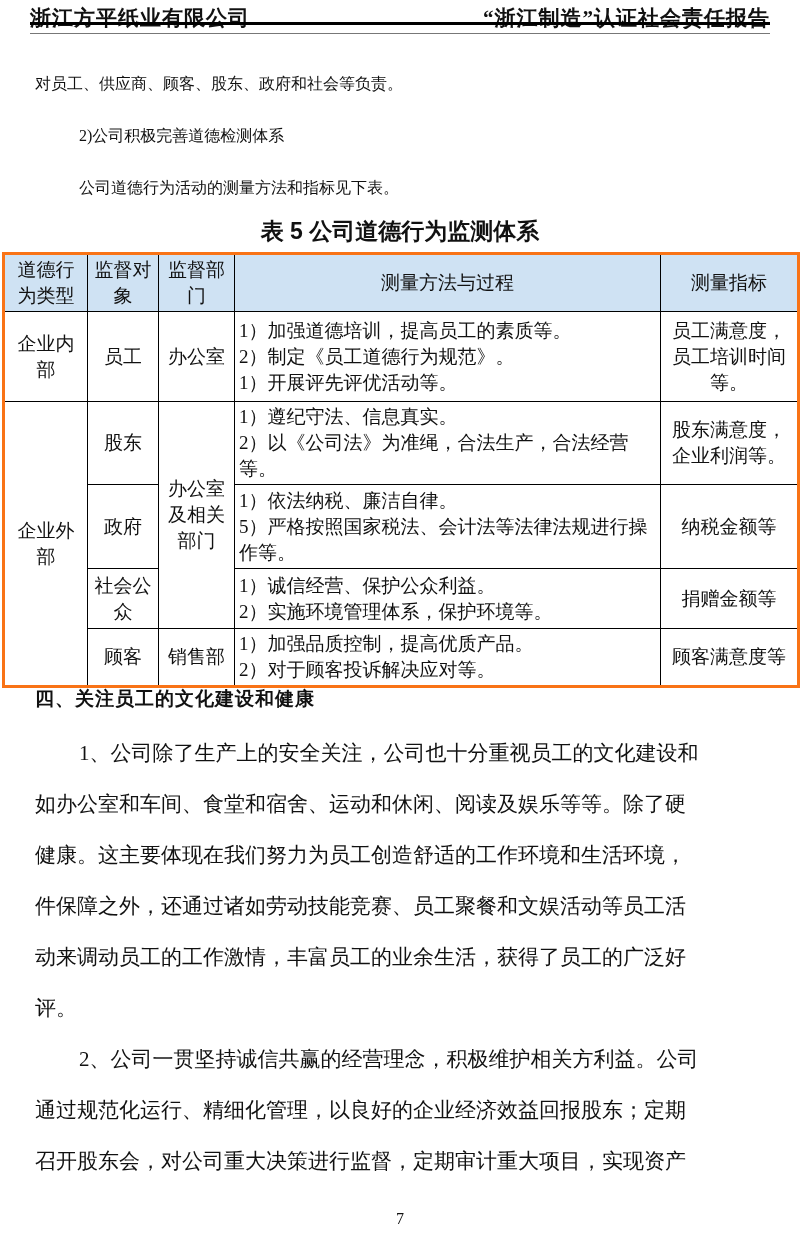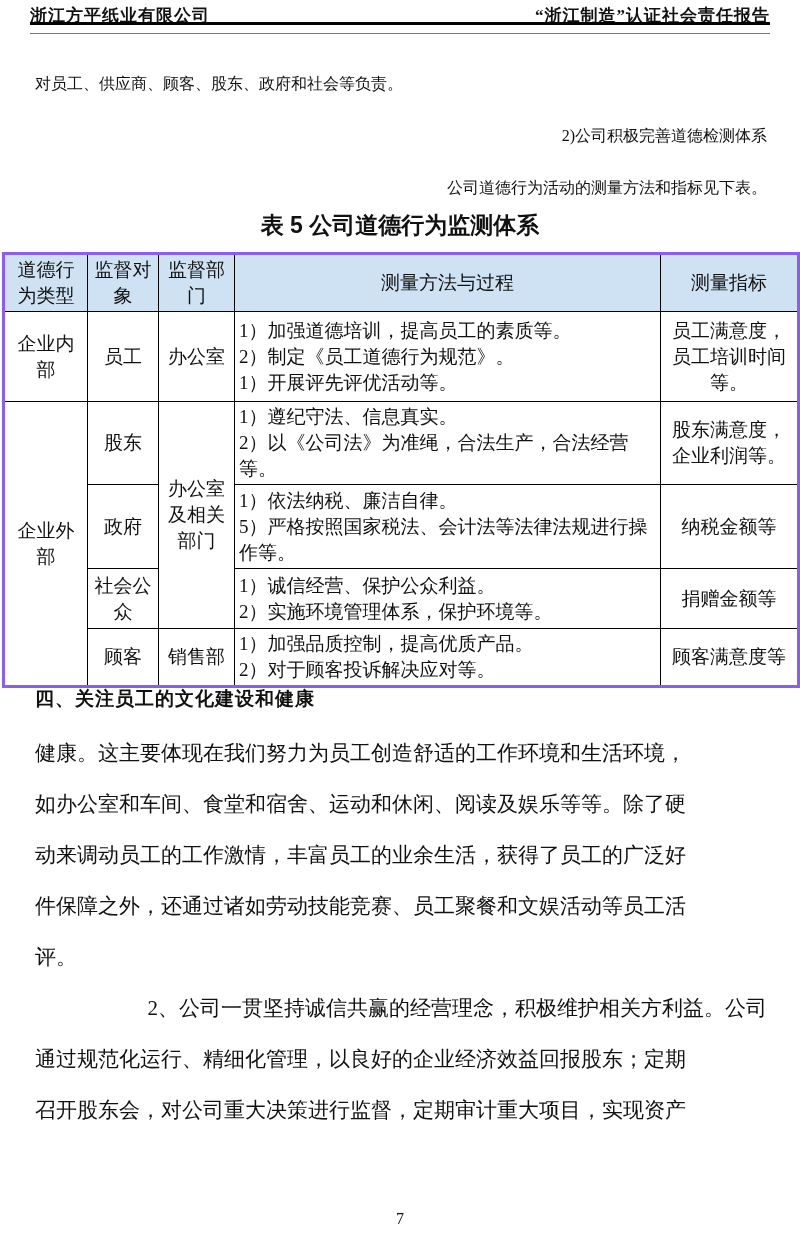--- a/index.html
+++ b/index.html
@@ -9,45 +9,45 @@
     margin:0 auto;
     background:#ffffff;
     font-family:"Liberation Serif","DejaVu Serif",serif;
     color:#111;
     overflow:hidden;
   }
   
   .pg-header{
     position:absolute;top:4px;left:30px;width:740px;
     display:flex;justify-content:space-between;align-items:flex-end;
-    font-size:17px;font-weight:600;letter-spacing:1px;
+    font-size:21px;font-weight:600;letter-spacing:1px;
   }
   .pg-header-rule{
     position:absolute;top:22px;left:30px;width:740px;height:8px;
     border-top:3px solid #000;
     border-bottom:1px solid #777;
   }
   
   .intro{
     position:absolute;top:58px;left:35px;width:732px;
     font-size:16px;line-height:52px;
   }
   .line{white-space:nowrap;}
-  .indent{padding-left:44px;text-align:right;}
+  .indent{padding-left:44px;}
   
   .tbl-title{
-    position:absolute;top:210px;left:0;width:800px;
+    position:absolute;top:216px;left:0;width:800px;
     text-align:center;font-size:23px;font-weight:bold;
     font-family:"Liberation Sans","DejaVu Sans",sans-serif;
   }
   
   table.ethics{
     position:absolute;top:252px;left:2px;width:795px;
     border-collapse:collapse;table-layout:fixed;
-    border:3px solid #8b5cf6;
+    border:3px solid #f97316;
     font-size:19px;
   }
   table.ethics th,table.ethics td{
     border:1.5px solid #000;
     padding:2px 4px;
     vertical-align:middle;
     font-weight:normal;
     line-height:26px;
     overflow:hidden;
   }
@@ -156,24 +156,25 @@
         <div>2）对于顾客投诉解决应对等。</div>
       </td>
       <td class="c">顾客满意度等</td>
     </tr>
   </tbody>
     </table>
 
   <div class="sec-heading">四、关注员工的文化建设和健康</div>
 
   <div class="body-text">
+    <div class="line indent">1、公司除了生产上的安全关注，公司也十分重视员工的文化建设和</div>
+    <div class="line">如办公室和车间、食堂和宿舍、运动和休闲、阅读及娱乐等等。除了硬</div>
     <div class="line">健康。这主要体现在我们努力为员工创造舒适的工作环境和生活环境，</div>
-    <div class="line">如办公室和车间、食堂和宿舍、运动和休闲、阅读及娱乐等等。除了硬</div>
+    <div class="line">件保障之外，还通过诸如劳动技能竞赛、员工聚餐和文娱活动等员工活</div>
     <div class="line">动来调动员工的工作激情，丰富员工的业余生活，获得了员工的广泛好</div>
-    <div class="line">件保障之外，还通过诸如劳动技能竞赛、员工聚餐和文娱活动等员工活</div>
     <div class="line">评。</div>
     <div class="line indent">2、公司一贯坚持诚信共赢的经营理念，积极维护相关方利益。公司</div>
     <div class="line">通过规范化运行、精细化管理，以良好的企业经济效益回报股东；定期</div>
     <div class="line">召开股东会，对公司重大决策进行监督，定期审计重大项目，实现资产</div>
   </div>
 
   <div class="pg-footer">7</div>
 
 </div>
 

